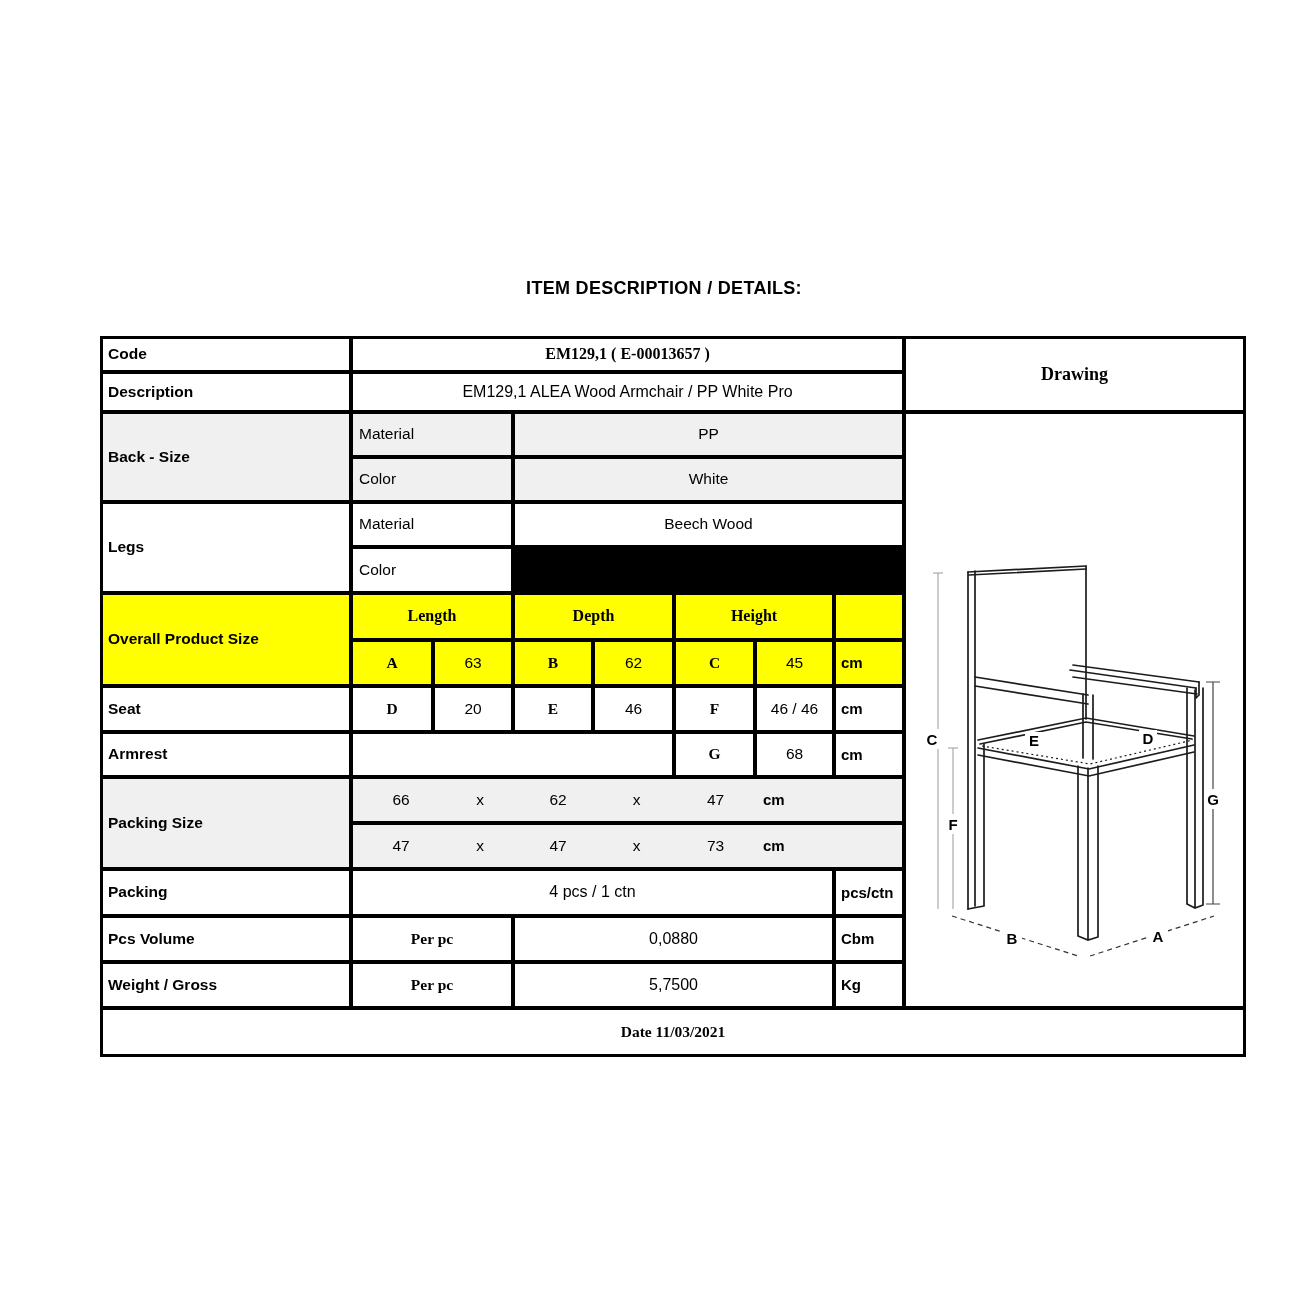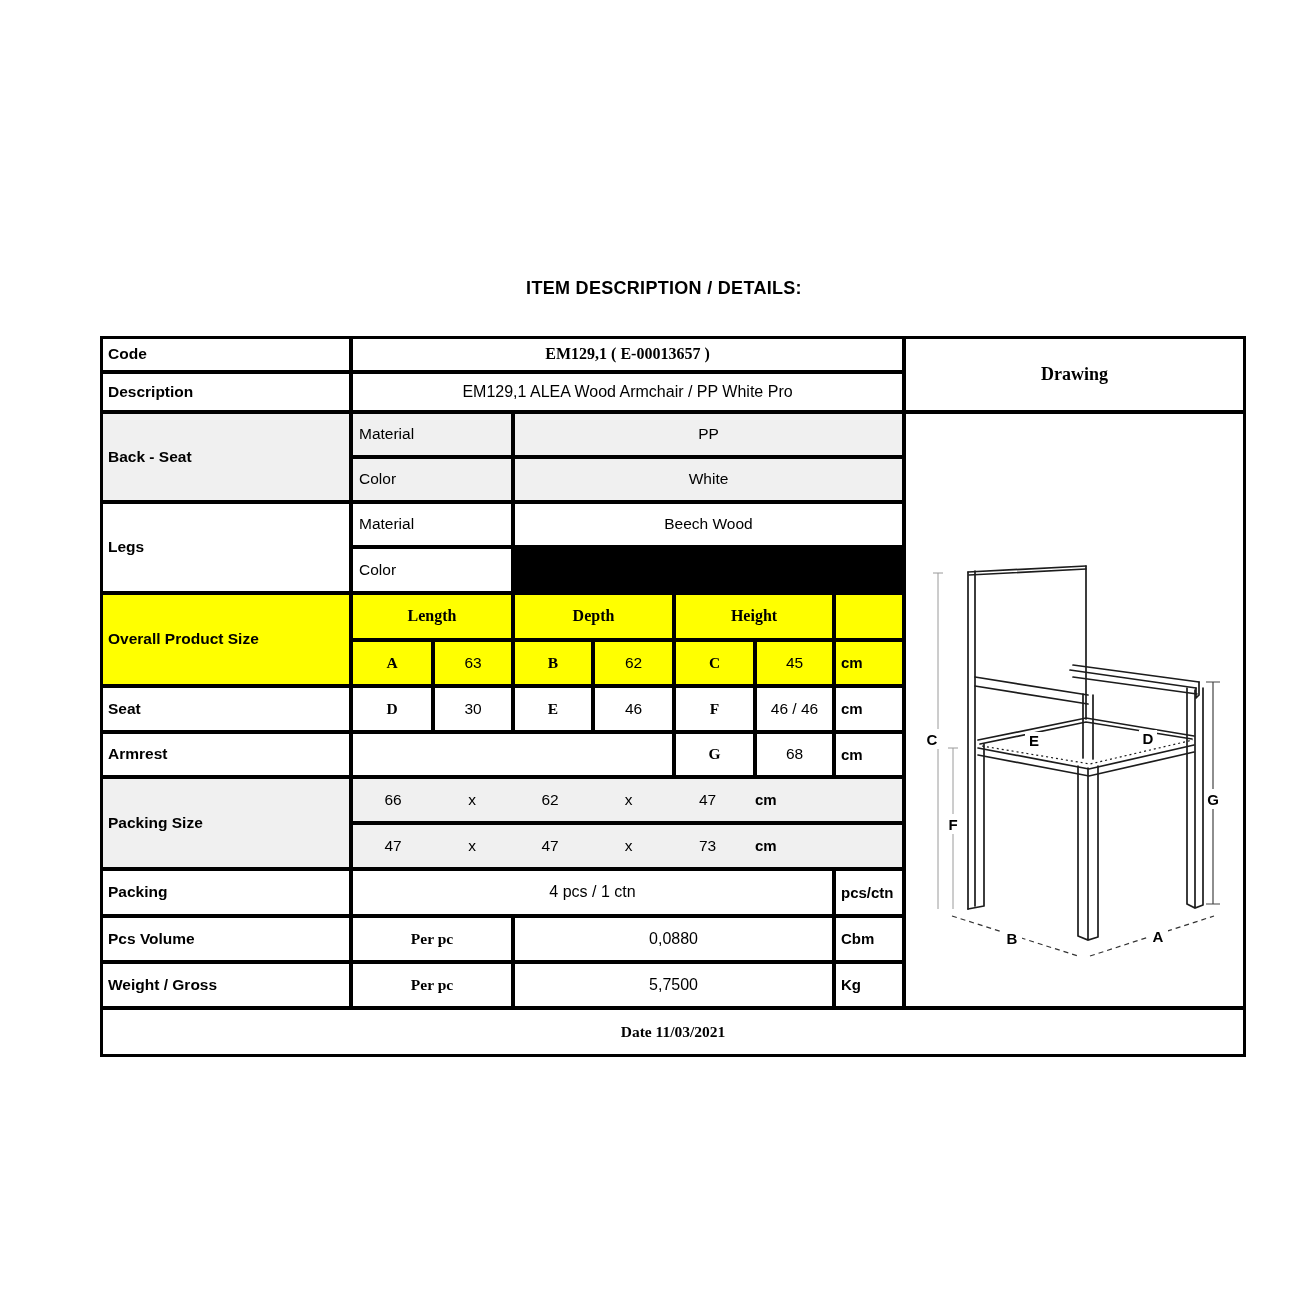--- a/index.html
+++ b/index.html
@@ -20,21 +20,21 @@
   }
   .cell { background:#fff; display:flex; align-items:center; font-size:15.5px; line-height:1.05; overflow:hidden; }
   .lab  { font-weight:bold; padding-left:5px; }
   .ctr  { justify-content:center; text-align:center; }
   .b    { font-weight:bold;font-family:Liberation Serif, serif; }
   .big  { font-size:16px; }
   .unit { font-weight:bold; padding-left:5px; font-size:15px; }
   .yel  { background:#FFFF00; }
   .gry  { background:#F0F0F0; }
   .pads { padding-left:6px; }
-  .segrow { padding:0; }
+  .segrow { padding:8px; }
   .seg  { display:flex; align-items:center; justify-content:center; }
   .s1{width:80px;} .s2{width:78px;} .s3{width:78px;} .s4{width:79px;} .s5{width:79px;}
   .slast{flex:1; justify-content:flex-start; font-weight:bold; font-size:15px; padding-left:8px;}
   .drawcell { padding:0; }
   .drawhdr { font-size:18px; }
   svg text { font-family:"Liberation Sans", sans-serif; font-weight:bold; font-size:15px; }
 </style>
 </head>
 <body>
 
@@ -44,21 +44,21 @@
 
   <div class="sheet">
 
     <div class="cell lab" style="grid-area:1/1/2/2">Code</div>
     <div class="cell ctr b big" style="grid-area:1/2/2/9">EM129,1  ( E-00013657 )</div>
     <div class="cell ctr b drawhdr" style="grid-area:1/9/3/10">Drawing</div>
 
     <div class="cell lab" style="grid-area:2/1/3/2">Description</div>
     <div class="cell ctr big" style="grid-area:2/2/3/9">EM129,1 ALEA Wood Armchair / PP White Pro</div>
 
-    <div class="cell lab gry" style="grid-area:3/1/5/2">Back - Seat</div>
+    <div class="cell lab gry" style="grid-area:3/1/5/2">Back - Size</div>
     <div class="cell pads gry" style="grid-area:3/2/4/4">Material</div>
     <div class="cell ctr gry" style="grid-area:3/4/4/9">PP</div>
     <div class="cell pads gry" style="grid-area:4/2/5/4">Color</div>
     <div class="cell ctr gry" style="grid-area:4/4/5/9">White</div>
 
     <div class="cell lab" style="grid-area:5/1/7/2">Legs</div>
     <div class="cell pads" style="grid-area:5/2/6/4">Material</div>
     <div class="cell ctr" style="grid-area:5/4/6/9">Beech Wood</div>
     <div class="cell pads" style="grid-area:6/2/7/4">Color</div>
 
@@ -71,21 +71,21 @@
     <div class="cell ctr b yel" style="grid-area:8/2/9/3">A</div>
     <div class="cell ctr yel" style="grid-area:8/3/9/4">63</div>
     <div class="cell ctr b yel" style="grid-area:8/4/9/5">B</div>
     <div class="cell ctr yel" style="grid-area:8/5/9/6">62</div>
     <div class="cell ctr b yel" style="grid-area:8/6/9/7">C</div>
     <div class="cell ctr yel" style="grid-area:8/7/9/8">45</div>
     <div class="cell unit yel" style="grid-area:8/8/9/9">cm</div>
 
     <div class="cell lab" style="grid-area:9/1/10/2">Seat</div>
     <div class="cell ctr b" style="grid-area:9/2/10/3">D</div>
-    <div class="cell ctr" style="grid-area:9/3/10/4">30</div>
+    <div class="cell ctr" style="grid-area:9/3/10/4">20</div>
     <div class="cell ctr b" style="grid-area:9/4/10/5">E</div>
     <div class="cell ctr" style="grid-area:9/5/10/6">46</div>
     <div class="cell ctr b" style="grid-area:9/6/10/7">F</div>
     <div class="cell ctr" style="grid-area:9/7/10/8">46 / 46</div>
     <div class="cell unit" style="grid-area:9/8/10/9">cm</div>
 
     <div class="cell lab" style="grid-area:10/1/11/2">Armrest</div>
     <div class="cell" style="grid-area:10/2/11/6"></div>
     <div class="cell ctr b" style="grid-area:10/6/11/7">G</div>
     <div class="cell ctr" style="grid-area:10/7/11/8">68</div>

